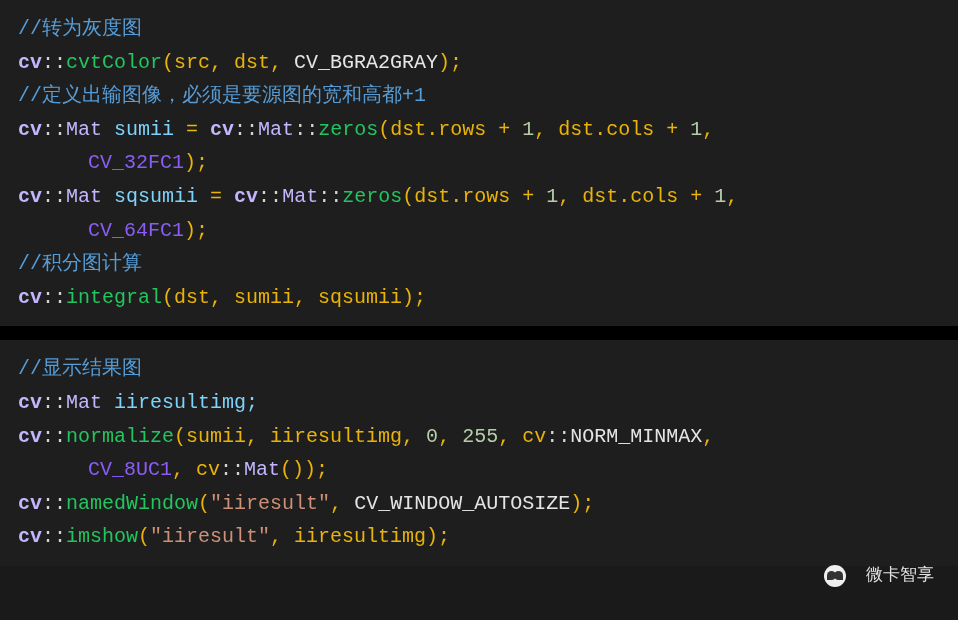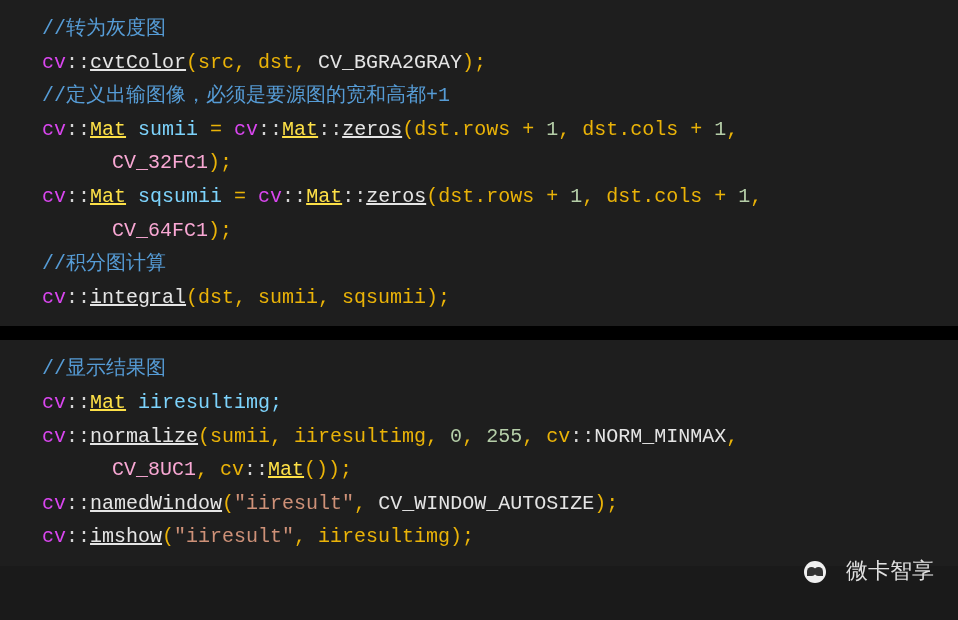--- a/index.html
+++ b/index.html
@@ -17,40 +17,40 @@
       padding: 12px 18px 12px 18px;
       background: #1e1e1e;
     }
     .block-divider {
       height: 14px;
       background: #000000;
     }
     .indent { padding-left: 70px; display: inline-block; }
     .comment { color: #569cd6; }
     .punct { color: #eab308; }
-    .namespace { color: #d946ef; }
+    .namespace { color: #c4b5fd; font-weight: bold; }
     .colon { color: #d4d4d4; }
-    .type { color: #fde047; text-decoration: underline; }
-    .func { color: #e5e5e5; text-decoration: underline; }
+    .type { color: #c4b5fd; }
+    .func { color: #22c55e; }
     .identifier { color: #7dd3fc; }
-    .constant { color: #f9a8d4; }
+    .constant { color: #8b5cf6; }
     .string { color: #ce9178; }
     .number { color: #b5cea8; }
     .cvconst { color: #e5e5e5; }
     pre { white-space: pre; font-family: inherit; }
-    .line { display: block; margin-left: 24px; }
+    .line { display: block; }
     .watermark {
       position: absolute;
       right: 24px;
       bottom: 30px;
       display: flex;
       align-items: center;
       gap: 20px;
       color: #e0e0e0;
-      font-size: 22px;
+      font-size: 17px;
       font-family: -apple-system, 'Microsoft YaHei', sans-serif;
     }
     .watermark .icon {
       width: 22px;
       height: 22px;
       border-radius: 50%;
       background: #f0f0f0;
       display: flex;
       align-items: center;
       justify-content: center;

